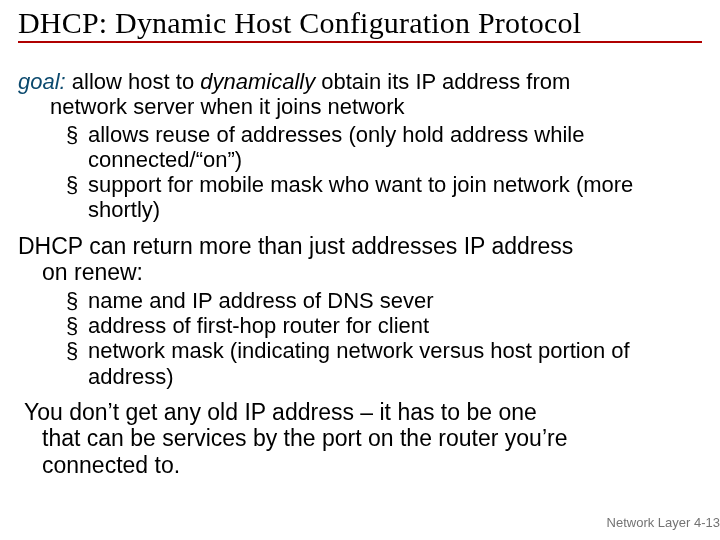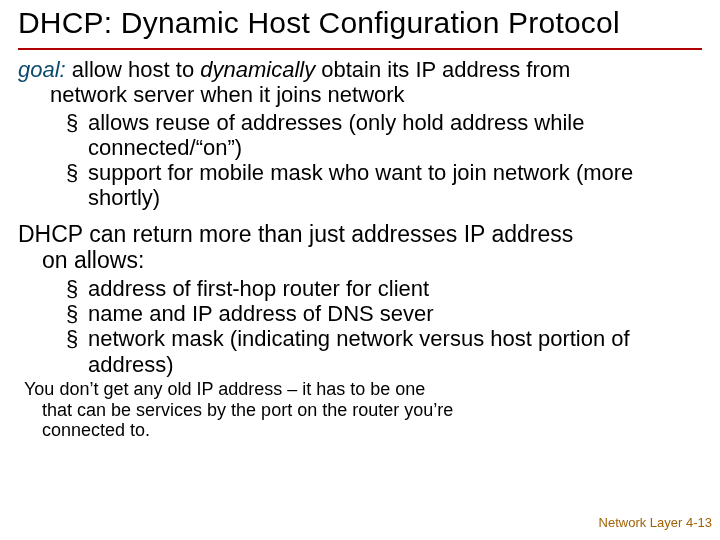--- a/index.html
+++ b/index.html
@@ -16,25 +16,26 @@
     position: relative;
     width: 720px;
     height: 540px;
     box-sizing: border-box;
     padding: 6px 18px 0 18px;
   }
   .title {
     font-size: 30px;
     letter-spacing: 0.2px;
     line-height: 1.1;
-    margin: 0 0 1px 0;
+    margin: 0 0 20px 0;
     border-bottom: 2px solid #b00000;
-    padding-bottom: 9px;
+    padding-bottom: 2px;
     display: inline-block;
     min-width: 684px;
+    font-family: Liberation Serif, serif;
   }
   .goal-line {
     font-size: 22px;
     line-height: 1.15;
     margin-top: 6px;
   }
   .goal-label {
     font-style: italic;
     color: #0c4a6e;
   }
@@ -64,35 +65,35 @@
   .section {
     font-size: 23px;
     line-height: 1.15;
     margin-top: 10px;
   }
   .section .indent2 {
     display: block;
     margin-left: 24px;
   }
   .note {
-    font-size: 18px;
+    font-size: 23px;
     line-height: 1.15;
-    margin-top: 2px;
+    margin-top: 10px;
     margin-left: 6px;
   }
   .note .indent2 {
     display: block;
     margin-left: 18px;
   }
   .footer {
     position: absolute;
-    right: 8px;
+    right: 0;
     bottom: 10px;
     font-size: 13px;
-    color: #a16207;
+    color: #737373;
   }
   .dyn { font-style: italic; text-align: center; }
 </style>
 </head>
 <body>
 
 <div class="slide">
 
   <div class="title">DHCP: Dynamic Host Configuration Protocol</div>
 
@@ -101,26 +102,26 @@
   </div>
   <div class="cont">network server when it joins network</div>
 
   <ul class="bullets">
     <li>allows reuse of addresses (only hold address while connected/“on”)</li>
     <li>support for mobile mask who want to join network (more shortly)</li>
   </ul>
 
   <div class="section">
     <span>DHCP can return more than just addresses IP address</span>
-    <span class="indent2">on allows:</span>
+    <span class="indent2">on renew:</span>
   </div>
 
   <ul class="bullets">
+    <li>name and IP address of DNS sever</li>
     <li>address of first-hop router for client</li>
-    <li>name and IP address of DNS sever</li>
     <li>network mask (indicating network versus host portion of address)</li>
   </ul>
 
   <div class="note">
     <span>You don’t get any old IP address – it has to be one</span>
     <span class="indent2">that can be services by the port on the router you’re</span>
     <span class="indent2">connected to.</span>
   </div>
 
   <div class="footer">

